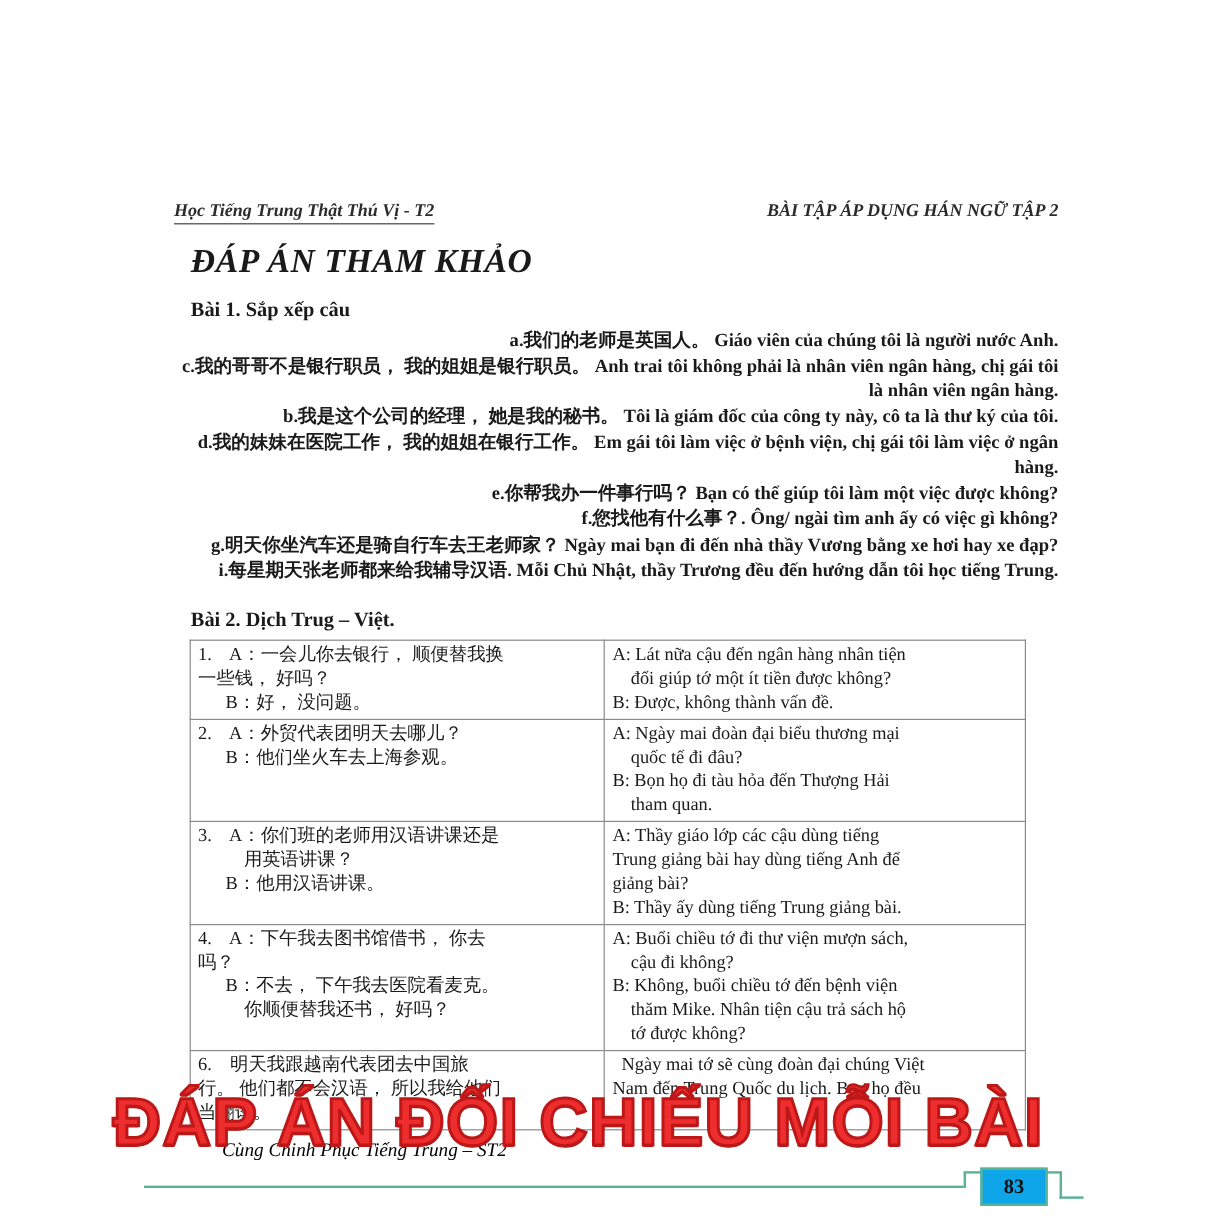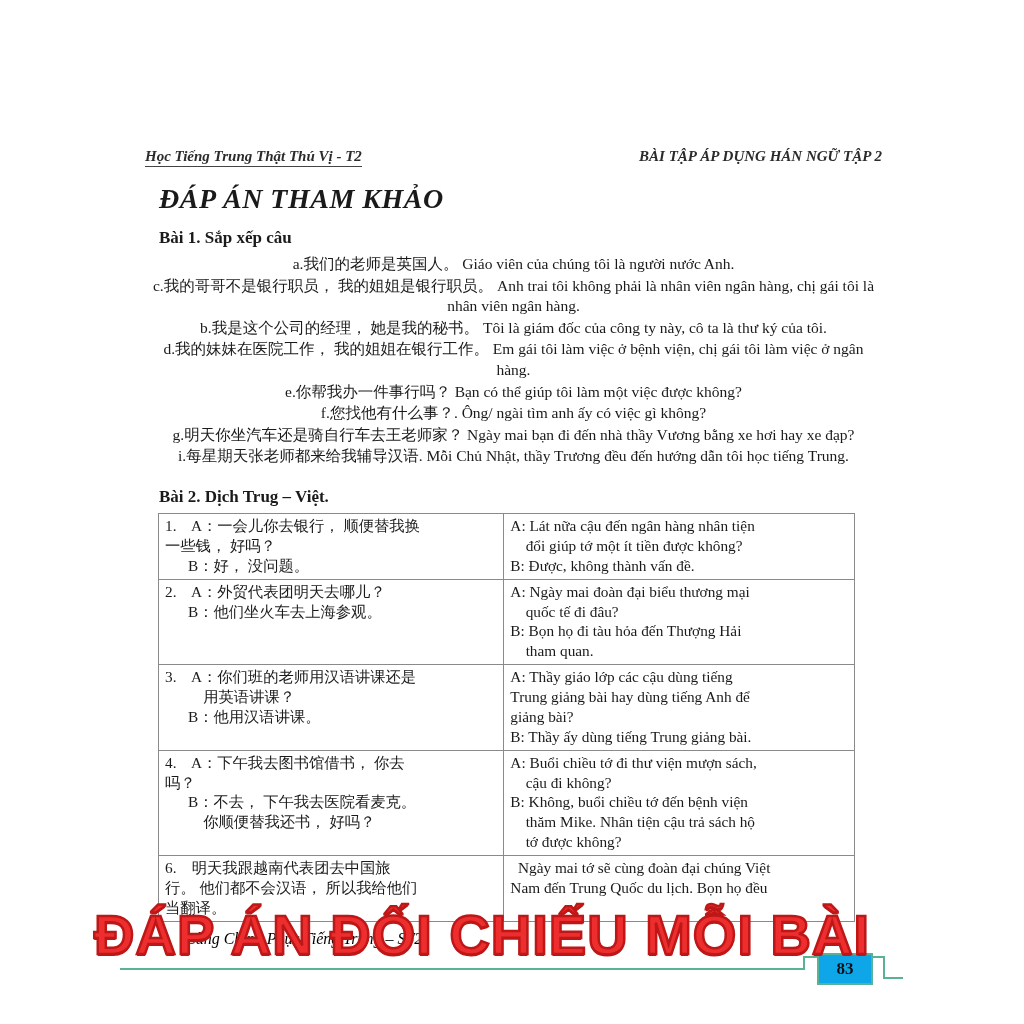--- a/index.html
+++ b/index.html
@@ -1,32 +1,32 @@
 <!DOCTYPE html>
 <html><head>
 <meta charset="utf-8">
 <style>
   html,body{margin:0;padding:0;background:#ffffff;}
   body{
     width:1024px;height:1024px;position:relative;overflow:hidden;
     font-family:"Liberation Serif","DejaVu Serif",serif;
     color:#1a1a1a;
   }
-  .page{position:absolute;left:145px;top:148px;width:737px;}
+  .page{position:absolute;left:145px;top:168px;width:737px;}
 
   
   .runhead{display:flex;justify-content:space-between;align-items:baseline;
     font-size:15px;font-style:italic;font-weight:bold;color:#2b2b2b;}
   .runhead .left{border-bottom:1.5px solid #444;padding-bottom:1px;}
 
   .doc-title{font-size:28px;font-weight:bold;letter-spacing:.5px;margin:16px 0 0 14px;font-style:italic;}
   .sec-head{font-size:17px;font-weight:bold;margin:13px 0 6px 14px;}
   .sec-head.second{margin-top:20px;}
 
-  .items p{margin:0 0 1px 0;font-size:15.5px;line-height:1.33;text-align:center;}
+  .items p{margin:0 0 1px 0;font-size:15.5px;line-height:1.33;text-align:right;font-weight:bold;}
 
   
   table.ans{border-collapse:collapse;width:697px;margin:6px 0 0 13px;
     font-size:15.3px;line-height:1.3;}
   table.ans td{border:1px solid #8a8a8a;vertical-align:top;padding:2px 6px 3px 6px;
     white-space:pre-wrap;}
   td.zh{width:340px;border-radius:15px;}
   td.vi{width:345px;}
 
   

